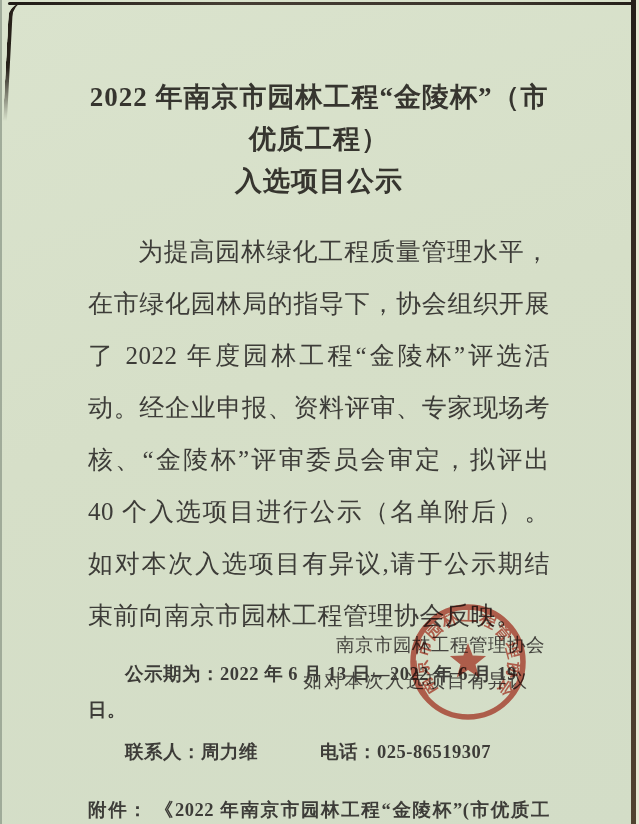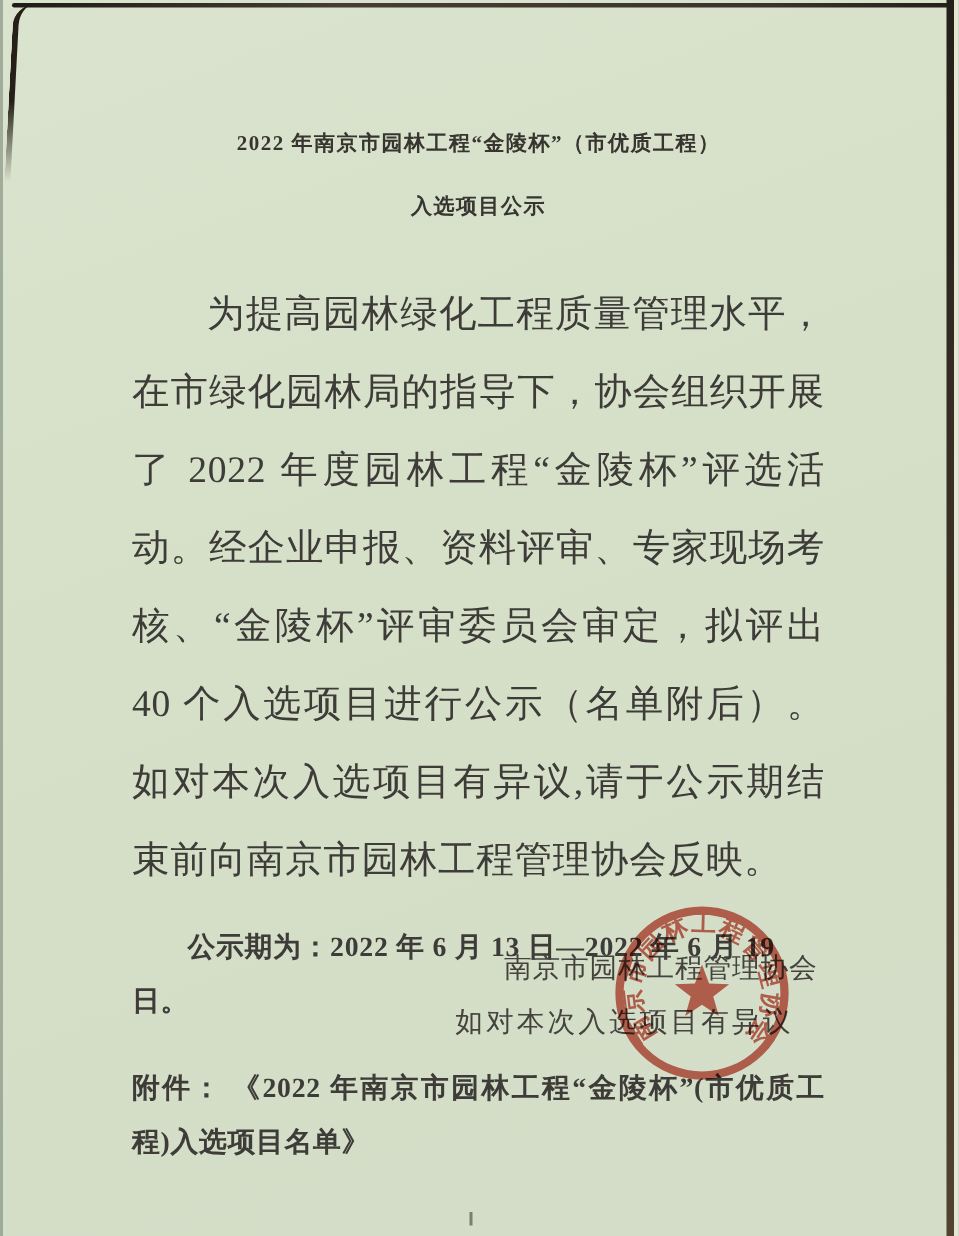--- a/index.html
+++ b/index.html
@@ -17,21 +17,21 @@
     -webkit-mask-image:linear-gradient(#000 55%,transparent);
     mask-image:linear-gradient(#000 55%,transparent);
     transform:skewX(-3deg);}
   .edge-left-line{position:absolute;top:0;left:0;width:2px;height:100%;background:#8e9a8a;opacity:.75;}
   .edge-right{position:absolute;top:0;right:3px;width:5px;height:100%;
     background:linear-gradient(180deg,#241f19,#3a2f25 40%,#46382a 75%,#514330);}
   .edge-right-outer{position:absolute;top:0;right:0;width:3px;height:100%;background:#e6e7d2;}
   .artifact-dash{position:absolute;left:313px;top:808px;width:2px;height:9px;background:#4c4c48;opacity:.65;}
 
   .content{position:absolute;left:88px;width:462px;top:0;}
-  .title{margin-top:76px;text-align:center;font-weight:700;font-size:14px;line-height:42px;
+  .title{margin-top:76px;text-align:center;font-weight:700;font-size:27px;line-height:42px;
     letter-spacing:1px;color:#36352f;}
   .body-par{margin:24px 0 0 0;font-size:25px;line-height:52px;text-align:justify;
     text-indent:2em;letter-spacing:.5px;}
   .line{margin:0;font-size:18.5px;line-height:36px;letter-spacing:.5px;font-weight:bold;}
   .period{margin-top:14px;text-indent:2em;}
   .contact-row{margin-top:6px;padding-left:2em;display:flex;}
   .contact-row .phone{margin-left:62px;}
   .attachment{margin-top:22px;text-align:justify;}
 
   .signature{position:absolute;top:632px;right:94px;font-size:18.5px;letter-spacing:.5px;
@@ -57,20 +57,24 @@
   <div class="content">
     <div class="title">
       <div>2022 年南京市园林工程“金陵杯”（市优质工程）</div>
       <div>入选项目公示</div>
     </div>
 
     <p class="body-par">为提高园林绿化工程质量管理水平，在市绿化园林局的指导下，协会组织开展了 2022 年度园林工程“金陵杯”评选活动。经企业申报、资料评审、专家现场考核、“金陵杯”评审委员会审定，拟评出 40 个入选项目进行公示（名单附后）。如对本次入选项目有异议,请于公示期结束前向南京市园林工程管理协会反映。</p>
 
     <p class="line period">公示期为：2022 年 6 月 13 日—2022 年 6 月 19 日。</p>
 
+    <div class="line contact-row">
+      <span>联系人：周力维</span>
+      <span class="phone">电话：025-86519307</span>
+    </div>
 
     <p class="line attachment">附件： 《2022 年南京市园林工程“金陵杯”(市优质工程)入选项目名单》</p>
   </div>
 
   <div class="signature">南京市园林工程管理协会</div>
   <div class="doc-date">如对本次入选项目有异议</div>
 
   <svg class="seal" viewBox="-63 -63 126 126">
     <defs>
       <path id="sealArc" d="M -30 28 A 41 41 0 1 1 30 28" fill="none"></path>

